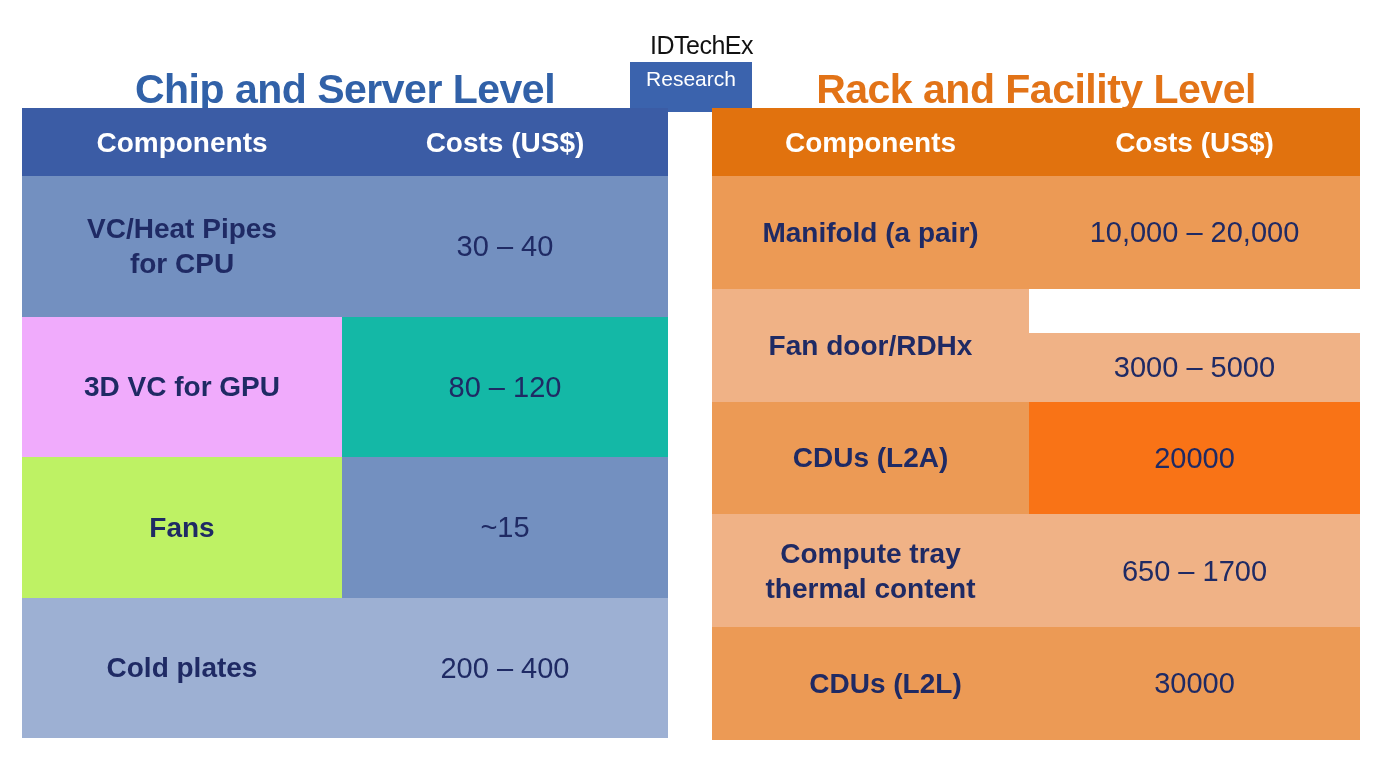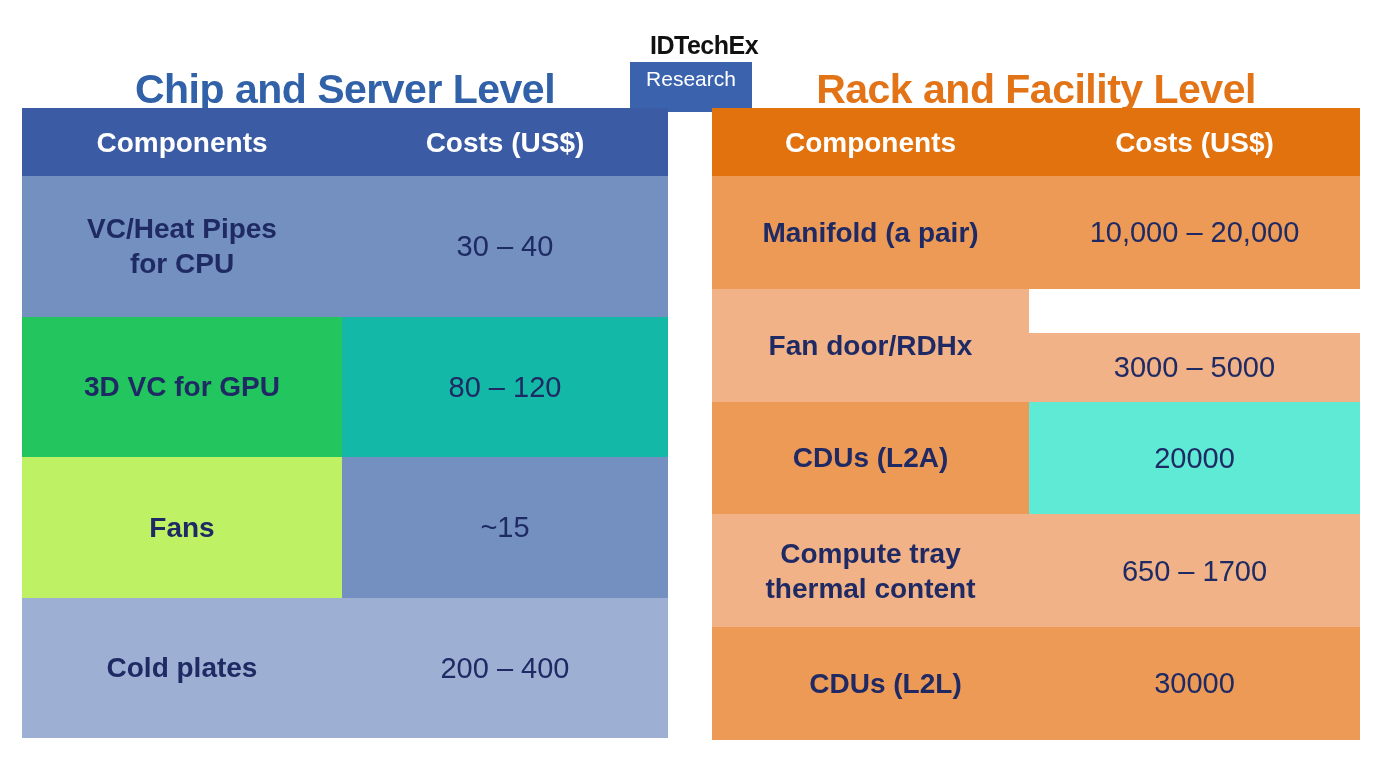--- a/index.html
+++ b/index.html
@@ -27,21 +27,21 @@
 
   .logo {
     position: absolute;
     left: 630px;
     top: 30px;
     width: 122px;
     text-align: center;
   }
   .logo-top {
     font-size: 25px;
-    font-weight: bold;
+    font-weight: normal;
     color: #111111;
     letter-spacing: -0.5px;
     line-height: 30px;
     margin-left: 20px;
   }
   .logo-badge {
     margin-top: 2px;
     height: 50px;
     line-height: 33px;
     color: #ffffff;
@@ -102,37 +102,37 @@
   </div>
 
   <h1 class="title title-right" id="right-title" style="color: rgb(226, 115, 23);">Rack and Facility Level</h1>
 
   <div class="data-table" id="left-table">
       <div class="cell head" style="background: rgb(59, 92, 165);">Components</div>
       <div class="cell head" style="background: rgb(59, 92, 165);">Costs (US$)</div>
       <div class="cell comp" style="background: rgb(115, 144, 192); color: rgb(31, 42, 100);">VC/Heat Pipes
 for CPU</div>
       <div class="cell cost" style="background: rgb(115, 144, 192); color: rgb(31, 42, 100);">30 – 40</div>
-      <div class="cell comp" style="background: #22c55e; color: rgb(31, 42, 100);">3D VC for GPU</div>
+      <div class="cell comp" style="background: #f0abfc; color: rgb(31, 42, 100);">3D VC for GPU</div>
       <div class="cell cost" style="background: #14b8a6; color: rgb(31, 42, 100);">80 – 120</div>
       <div class="cell comp" style="background: #bef264; color: rgb(31, 42, 100);">Fans</div>
       <div class="cell cost" style="background: rgb(115, 144, 192); color: rgb(31, 42, 100);">~15</div>
       <div class="cell comp" style="background: rgb(157, 176, 211); color: rgb(31, 42, 100);">Cold plates</div>
       <div class="cell cost" style="background: rgb(157, 176, 211); color: rgb(31, 42, 100);">200 – 400</div>
     </div>
 
   <div class="data-table" id="right-table">
       <div class="cell head" style="background: rgb(225, 114, 14);">Components</div>
       <div class="cell head" style="background: rgb(225, 114, 14);">Costs (US$)</div>
       <div class="cell comp" style="background: rgb(236, 154, 85); color: rgb(31, 42, 100);">Manifold (a pair)</div>
       <div class="cell cost" style="background: rgb(236, 154, 85); color: rgb(31, 42, 100);">10,000 – 20,000</div>
       <div class="cell comp" style="background: rgb(240, 178, 134); color: rgb(31, 42, 100);">Fan door/RDHx</div>
       <div class="cell cost" style="background: rgb(240, 178, 134); color: rgb(31, 42, 100); margin-top: 44px;">3000 – 5000</div>
       <div class="cell comp" style="background: rgb(236, 154, 85); color: rgb(31, 42, 100);">CDUs (L2A)</div>
-      <div class="cell cost" style="background: #5eead4; color: rgb(31, 42, 100);">20000</div>
+      <div class="cell cost" style="background: #f97316; color: rgb(31, 42, 100);">20000</div>
       <div class="cell comp" style="background: rgb(240, 178, 134); color: rgb(31, 42, 100);">Compute tray
 thermal content</div>
       <div class="cell cost" style="background: rgb(240, 178, 134); color: rgb(31, 42, 100);">650 – 1700</div>
       <div class="cell comp" style="background: rgb(236, 154, 85); color: rgb(31, 42, 100); padding-left: 40px;">CDUs (L2L)</div>
       <div class="cell cost" style="background: rgb(236, 154, 85); color: rgb(31, 42, 100);">30000</div>
     </div>
 
 </div>
 
 </body></html>

